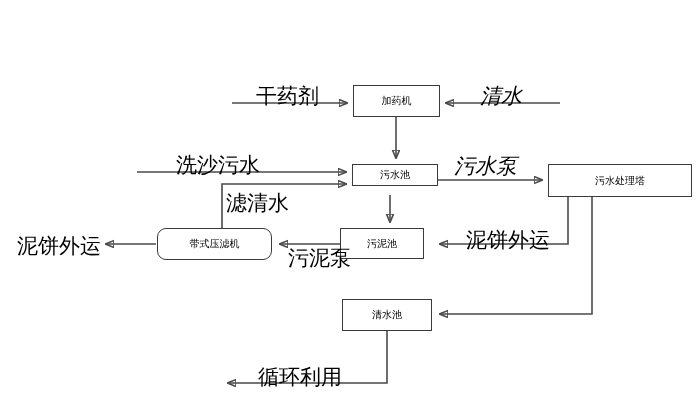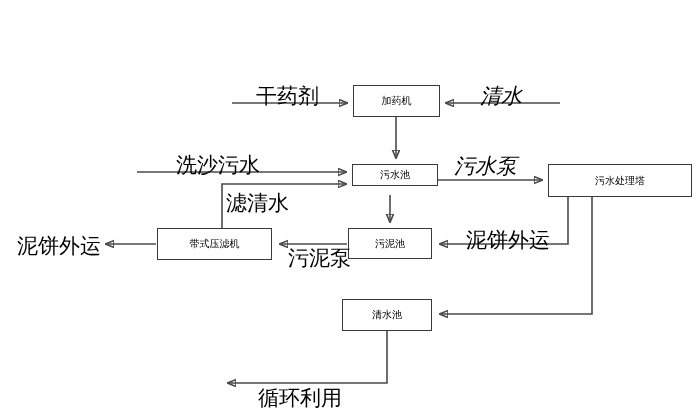--- a/index.html
+++ b/index.html
@@ -111,25 +111,25 @@
   </div>
 
   <div class="node" style="left:352px; top:164px; width:86px; height:22px;">
     <span>污水池</span>
   </div>
 
   <div class="node" style="left:548px; top:164px; width:144px; height:33px;">
     <span>污水处理塔</span>
   </div>
 
-  <div class="node" style="left:157px; top:228px; width:115px; height:32px;">
+  <div class="node" style="left:157px; top:228px; width:115px; height:32px;border-radius:9px;">
     <span>带式压滤机</span>
   </div>
 
-  <div class="node" style="left:348px; top:228px; width:84px; height:31px;">
+  <div class="node" style="left:340px; top:228px; width:84px; height:31px;">
     <span>污泥池</span>
   </div>
 
   <div class="node" style="left:342px; top:299px; width:90px; height:32px;">
     <span>清水池</span>
   </div>
 
   <div class="edge-label" style="left:256px; top:82px;">干药剂</div>
 
   <div class="edge-label" style="left:480px; top:82px;font-style:italic;">清水</div>
@@ -139,15 +139,15 @@
   <div class="edge-label" style="left:226px; top:189px;">滤清水</div>
 
   <div class="edge-label" style="left:454px; top:152px;font-style:italic;">污水泵</div>
 
   <div class="edge-label" style="left:17px; top:232px;">泥饼外运</div>
 
   <div class="edge-label" style="left:288px; top:244px;">污泥泵</div>
 
   <div class="edge-label" style="left:466px; top:226px;">泥饼外运</div>
 
-  <div class="edge-label" style="left:258px; top:384px;">循环利用</div>
+  <div class="edge-label" style="left:258px; top:363px;">循环利用</div>
 
 </div>
 
 </body></html>

